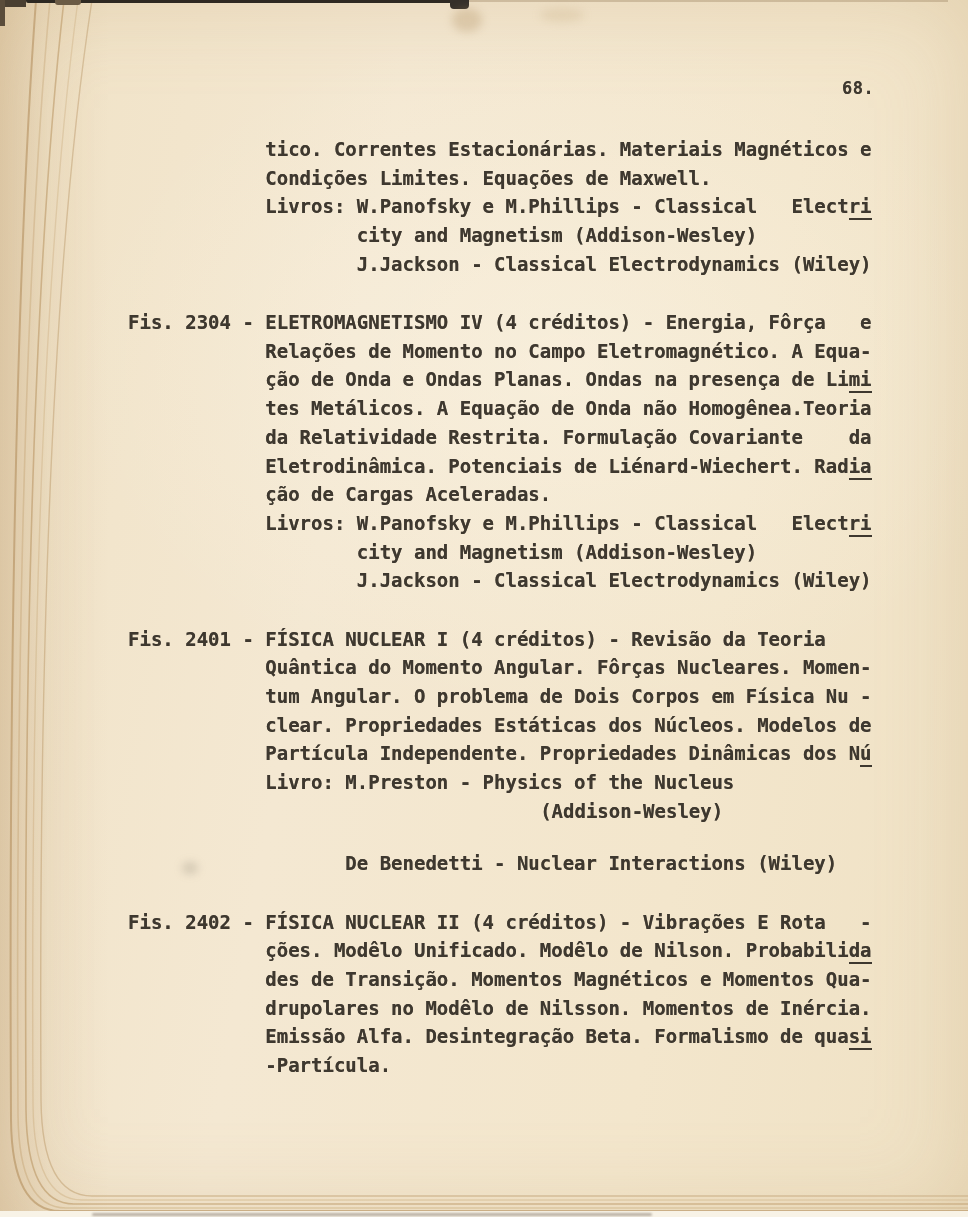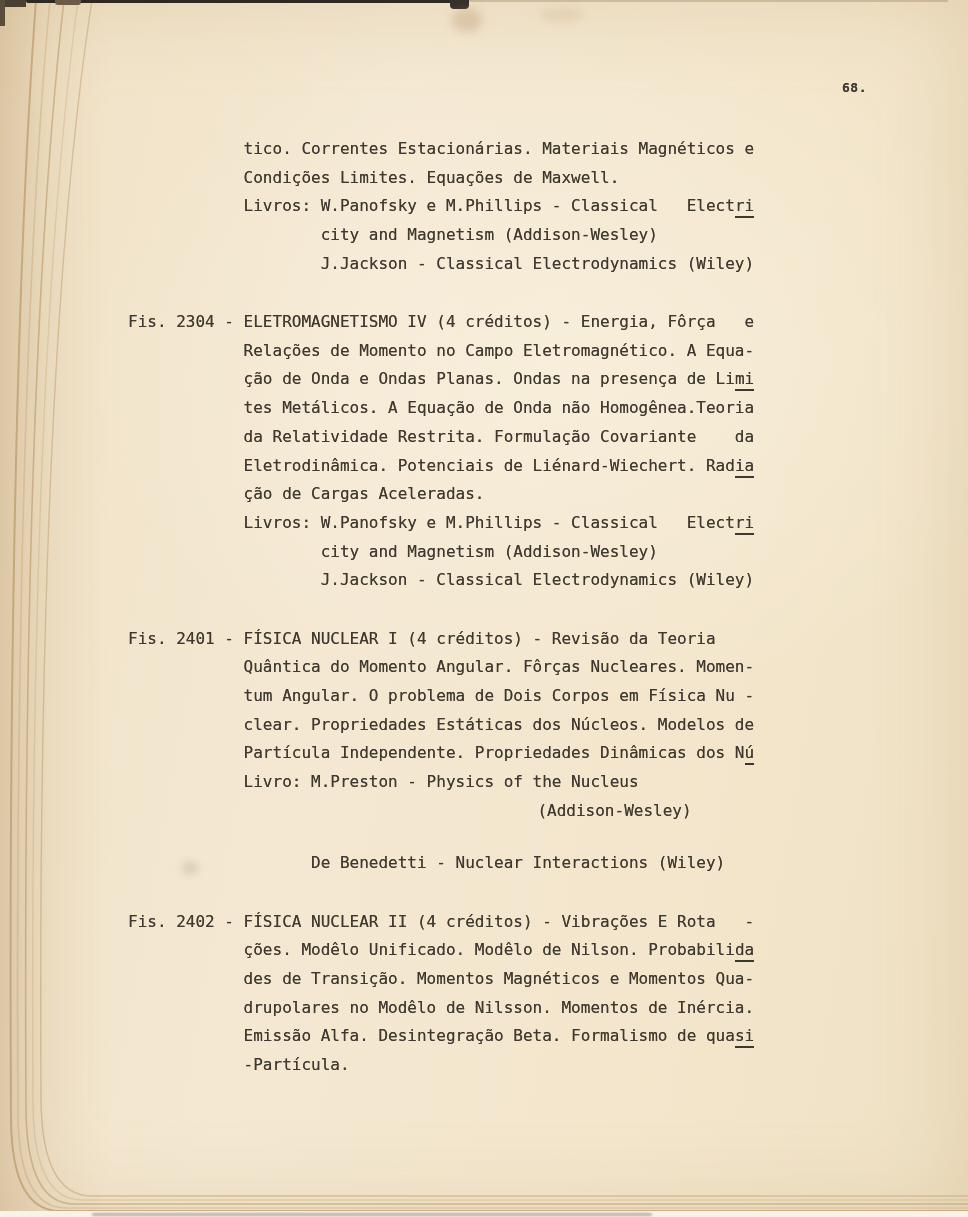--- a/index.html
+++ b/index.html
@@ -26,27 +26,27 @@
   .corner-mark-c{position:absolute;left:55px;top:0;width:26px;height:5px;background:#6b5b45;border-radius:0 0 3px 3px;}
   .smudge{position:absolute;border-radius:50%;filter:blur(4px);pointer-events:none;}
   .smudge.s1{left:452px;top:8px;width:30px;height:24px;background:rgba(176,142,96,0.30);}
   .smudge.s2{left:540px;top:8px;width:44px;height:14px;background:rgba(190,164,118,0.22);}
   .smudge.s3{left:182px;top:862px;width:16px;height:12px;background:rgba(120,110,95,0.25);}
   .bottom-strip{position:absolute;left:0;bottom:0;width:968px;height:6px;background:#f8f3e7;}
   .bottom-smear{position:absolute;left:92px;bottom:1px;width:560px;height:3px;background:rgba(108,98,84,0.45);filter:blur(1px);border-radius:2px;}
 
   .page-number{
     position:absolute;left:842px;top:74px;
-    font-size:13px;font-weight:700;line-height:28px;
+    font-size:17px;font-weight:700;line-height:28px;
     letter-spacing:0.5px;white-space:pre;
     text-shadow:0 0 0.6px rgba(62,56,47,0.7);
   }
   .text-area{
     position:absolute;left:128px;top:135px;width:790px;
-    font-size:16px;font-weight:400;line-height:28.7px;
+    font-size:19px;font-weight:700;line-height:28.7px;
   }
   .course-section{display:flex;margin:0 0 29.5px 0;}
   .course-label{width:12ch;flex:0 0 auto;white-space:pre;text-shadow:0 0 0.6px rgba(62,56,47,0.7);}
   .course-lines{flex:1 1 auto;}
   .tline{white-space:pre;text-shadow:0 0 0.6px rgba(62,56,47,0.7);}
   .ul{border-bottom:2px solid #3e382f;padding-bottom:1px;}
 </style>
 </head>
 <body>
 

